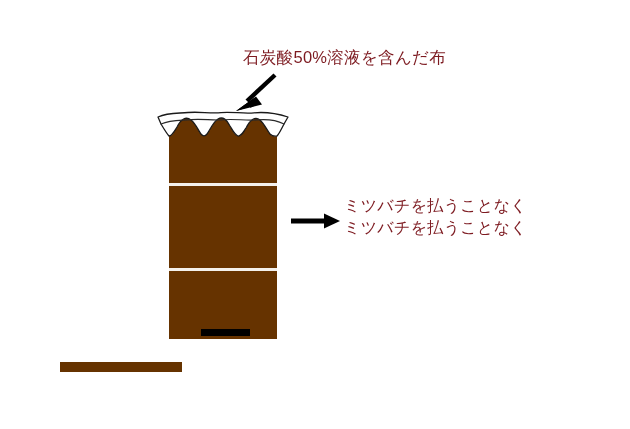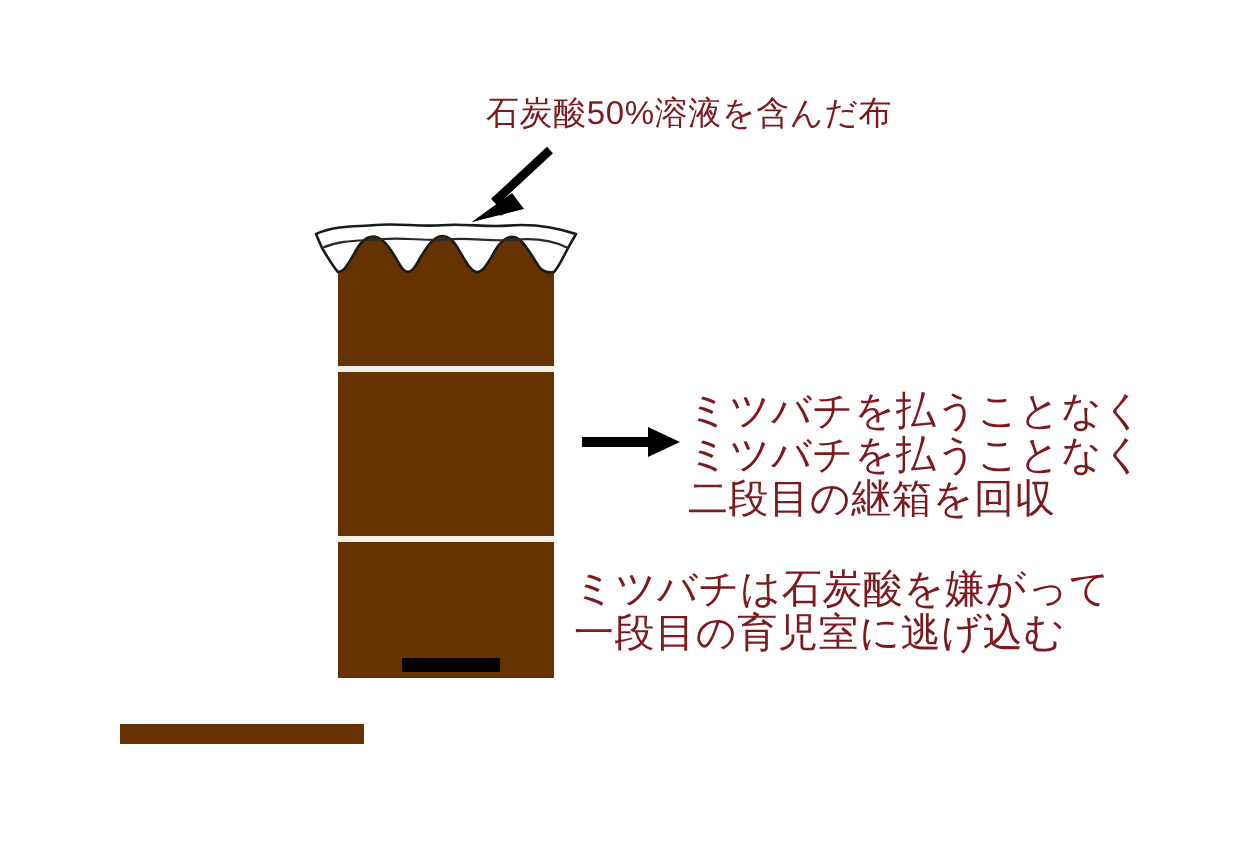--- a/index.html
+++ b/index.html
@@ -24,21 +24,21 @@
     left: 0;
     top: 0;
     width: 630px;
     height: 429px;
     display: block;
   }
   .anno {
     position: absolute;
     color: #7d1a20;
     font-family: "Liberation Sans", "DejaVu Sans", sans-serif;
-    font-size: 20px;
+    font-size: 16px;
     line-height: 22px;
     white-space: nowrap;
     letter-spacing: 0.3px;
   }
   .anno-line {
     display: block;
   }
   #label-cloth {
     left: 243px;
     top: 46px;
@@ -129,21 +129,16 @@
 
   </svg>
 
   <div class="anno" id="label-cloth">
     <span class="anno-line">石炭酸50%溶液を含んだ布</span>
   </div>
 
   <div class="anno" id="label-super">
     <span class="anno-line">ミツバチを払うことなく</span>
     <span class="anno-line">ミツバチを払うことなく</span>
-    <span class="anno-line">二段目の継箱を回収</span>
   </div>
 
-  <div class="anno" id="label-brood">
-    <span class="anno-line">ミツバチは石炭酸を嫌がって</span>
-    <span class="anno-line">一段目の育児室に逃げ込む</span>
-  </div>
 
 </div>
 
 </body></html>

